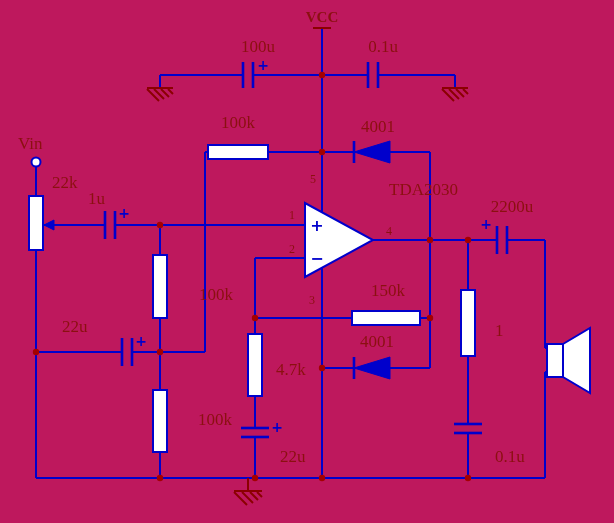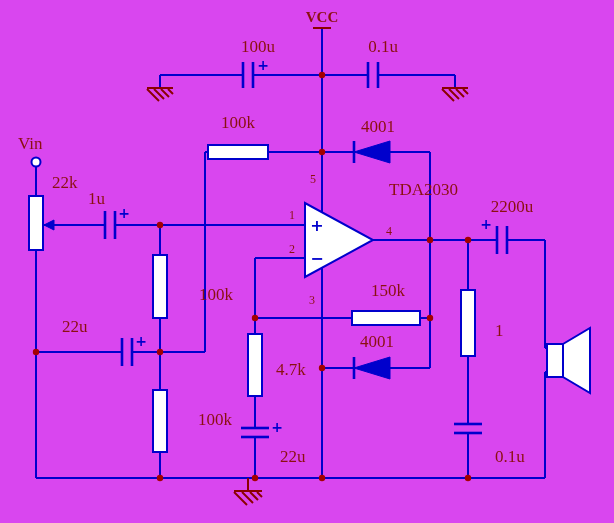--- a/index.html
+++ b/index.html
@@ -1,16 +1,16 @@
 <!DOCTYPE html>
 <html><head>
 <meta charset="utf-8">
 <style>
   html,body{margin:0;padding:0;background:#ffffff;}
-  .stage{width:614px;height:523px;background:#d946ef;position:relative;overflow:hidden;
+  .stage{width:614px;height:523px;background:#be185d;position:relative;overflow:hidden;
          font-family:"Liberation Serif","DejaVu Serif",serif;}
   svg{display:block;}
   .wire{stroke:#0000CC;stroke-width:2;fill:none;}
   .plate{stroke:#0000CC;stroke-width:2.6;fill:none;}
   .body{stroke:#0000CC;stroke-width:2;fill:#ffffff;}
   .dfill{fill:#0000CC;stroke:#0000CC;stroke-width:1;}
   .dbar{stroke:#0000CC;stroke-width:2.6;}
   .gnd{stroke:#8B0000;stroke-width:2;}
   .dot{fill:#A40000;stroke:none;}
   .lbl{fill:#8B1010;font-size:17px;font-family:"Liberation Serif","DejaVu Serif",serif;}

